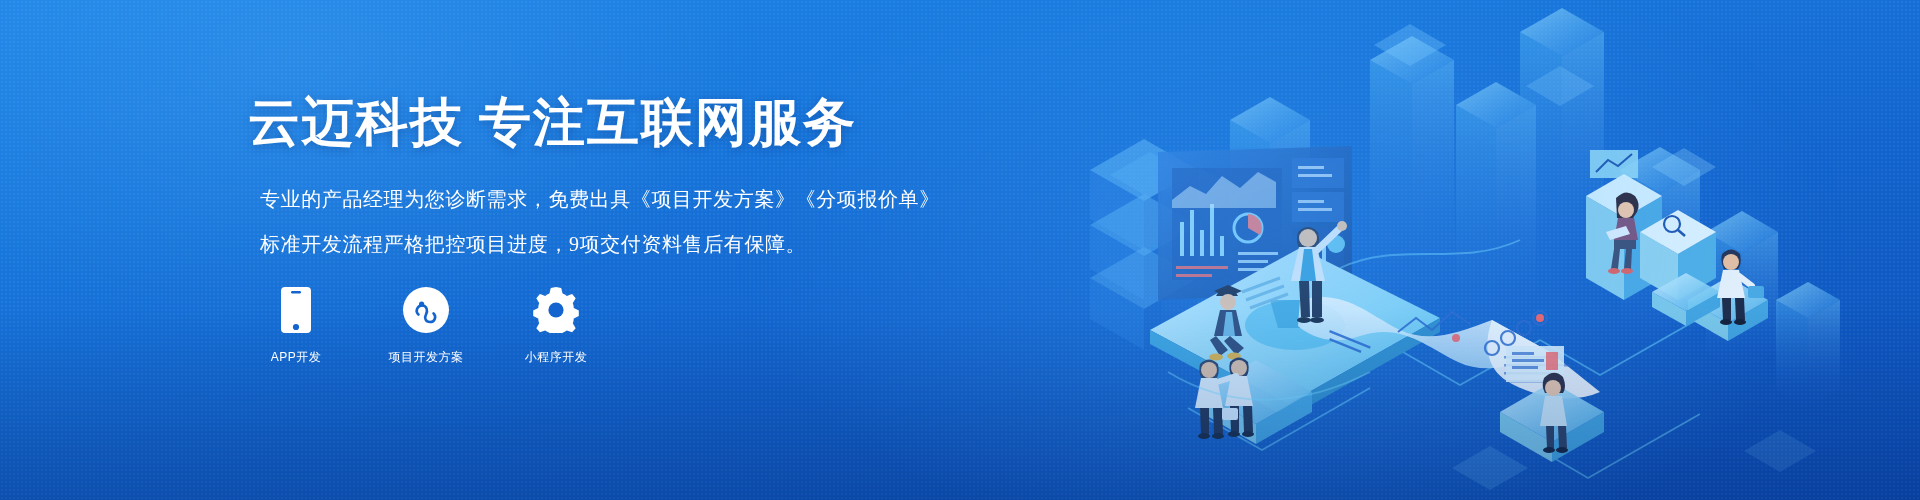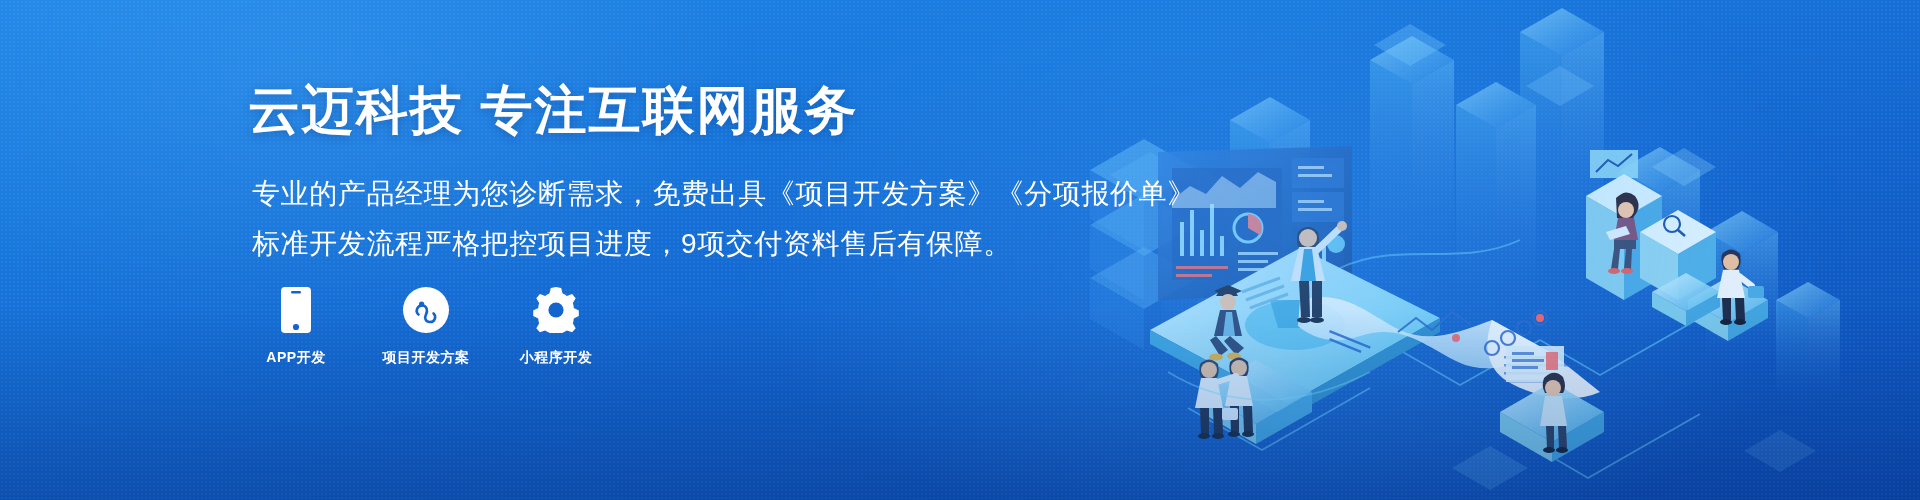--- a/index.html
+++ b/index.html
@@ -32,40 +32,41 @@
       radial-gradient(900px 520px at 1290px 240px, rgba(70,170,255,0.30), rgba(70,170,255,0) 62%),
       radial-gradient(700px 420px at 300px 60px, rgba(120,200,255,0.16), rgba(120,200,255,0) 66%),
       linear-gradient(to bottom, rgba(0,0,0,0) 62%, rgba(4,40,110,0.30) 100%);
     pointer-events: none;
   }
 
   
   #copy {
     position: absolute;
     left: 248px;
-    top: 82px;
+    top: 94px;
     width: 860px;
+    font-family: Liberation Serif, serif;
   }
   #title {
     font-size: 52px;
     font-weight: bold;
     color: #ffffff;
     letter-spacing: 2px;
     line-height: 1.1;
     margin: 0;
     white-space: nowrap;
     text-shadow: 0 2px 10px rgba(2,30,90,0.28);
   }
   .sub {
-    font-size: 28px;
+    font-size: 20px;
     color: #ffffff;
     line-height: 1.62;
     letter-spacing: 0.6px;
     white-space: nowrap;
-    margin: 4px;
+    margin: 12px;
   }
   #sub-wrap { margin-top: 32px; }
 
   
   #services {
     position: absolute;
     left: 248px;
     top: 286px;
     display: flex;
     align-items: flex-end;
@@ -80,22 +81,22 @@
   }
   .svc-icon {
     height: 48px;
     display: flex;
     align-items: center;
     justify-content: center;
   }
   .svc-icon svg { display: block; }
   .svc-label {
     margin-top: 15px;
-    font-size: 14px;
-    font-weight: bold;
+    font-size: 12px;
+    font-weight: normal;
     color: #ffffff;
     white-space: nowrap;
     letter-spacing: 0.5px;
   }
 
   
   #art {
     position: absolute;
     right: 0;
     top: 0;

